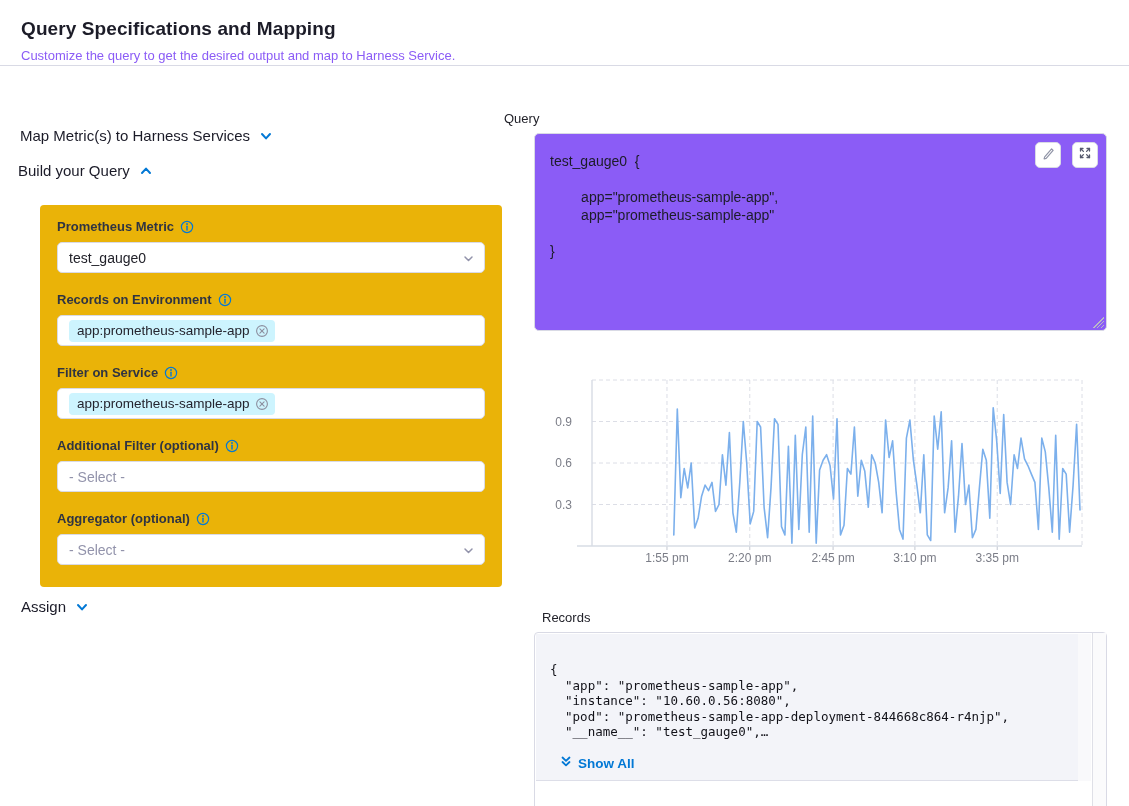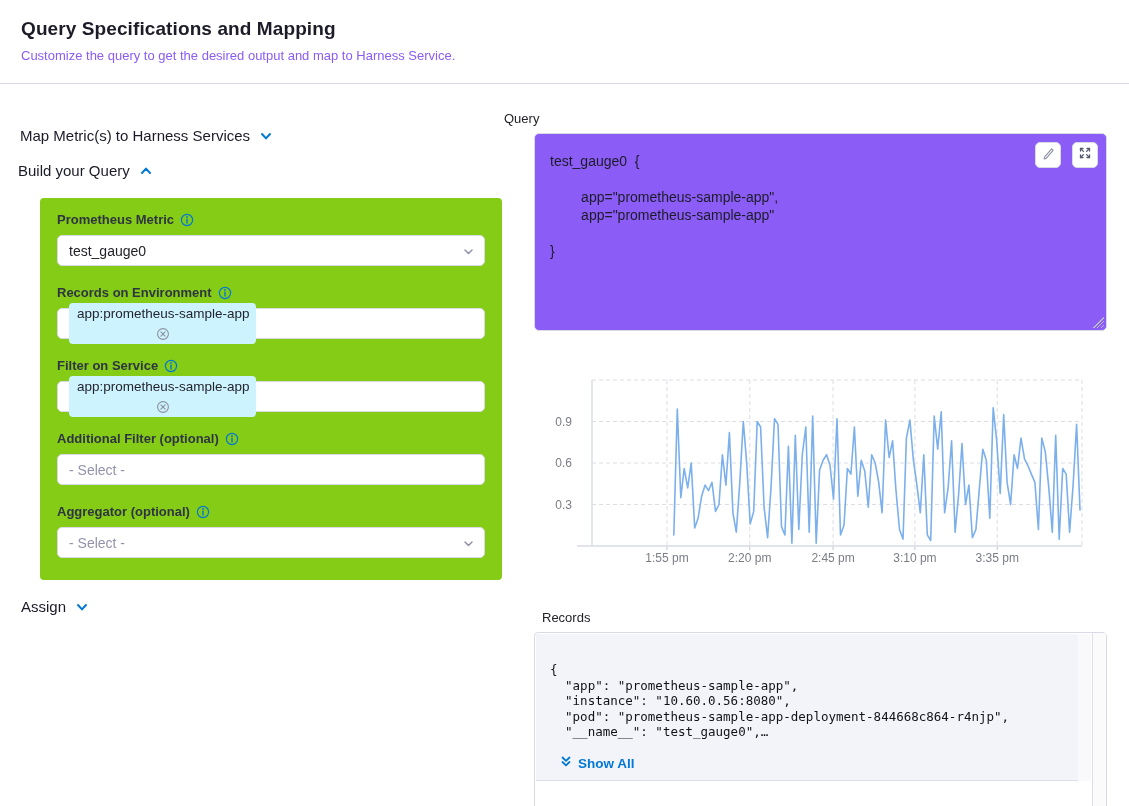--- a/index.html
+++ b/index.html
@@ -1,50 +1,50 @@
 <!DOCTYPE html>
 <html><head>
 <meta charset="utf-8">
 <style>
   * { margin:0; padding:0; box-sizing:border-box; }
   html,body { width:1129px; height:806px; overflow:hidden; background:#ffffff;
               font-family:"Liberation Sans", sans-serif; }
   body { position:relative; }
 
   
-  .page-header { position:absolute; left:0; top:0; width:1129px; height:84px;
+  .page-header { position:absolute; left:0; top:0; width:1129px; height:66px;
                  border-bottom:1px solid #d9dae5; background:#fff; }
   .page-title { position:absolute; left:21px; top:18px; font-size:19px; font-weight:700;
                 color:#1c1c28; letter-spacing:.1px; }
   .page-subtitle { position:absolute; left:21px; top:48px; font-size:13px; color:#8b5cf6;text-align:center; }
 
   
   .section-header { position:absolute; display:flex; align-items:center; gap:9px;
                     font-size:15px; font-weight:400; color:#1b1b28; cursor:pointer; }
   .sh-map    { left:20px; top:127px; }
   .sh-build  { left:18px; top:162px; }
   .sh-assign { left:21px; top:598px; }
   .chev { display:inline-block; width:14px; height:14px; }
 
   
-  .form-panel { position:absolute; left:40px; top:198px; width:462px; height:382px;
-                background:#84cc16; border-radius:4px; padding:14px 17px; }
+  .form-panel { position:absolute; left:40px; top:205px; width:462px; height:382px;
+                background:#eab308; border-radius:4px; padding:14px 17px; }
   .field-label { display:flex; align-items:center; gap:6px; font-size:13px; font-weight:600;
                  color:#2f3442; margin-bottom:8px; }
   .info-badge { display:inline-flex; width:14px; height:14px; }
   .control { position:relative; width:428px; height:31px; background:#fff;
              border:1px solid #d9dae5; border-radius:5px; display:flex; align-items:center;
              padding:0 40px 0 11px; font-size:14px; color:#22222a; margin-bottom:19px;
              cursor:pointer; }
   .control.no-caret { padding-right:11px; }
   .control .placeholder { color:#9293ab; }
   .caret { position:absolute; right:9px; top:9px; width:13px; height:13px; }
   .chip { display:inline-flex; align-items:center; gap:5px; background:#cdf4fe;
           border-radius:4px; padding:3px 6px 3px 8px; font-size:13.5px; color:#24242e;
-          line-height:16px;flex-direction:column; }
+          line-height:16px; }
   .chip-close { display:inline-flex; width:14px; height:14px; cursor:pointer; }
 
   
   .panel-label { position:absolute; font-size:13px; color:#22222a; }
   .lbl-query   { left:504px; top:111px; }
   .lbl-records { left:534px; top:610px;margin-left:8px; }
 
   .query-box { position:absolute; left:534px; top:133px; width:573px; height:198px;
                background:#8b5cf6; border:1px solid #d9dae5; border-radius:5px; }
   .query-text { position:absolute; left:15px; top:18px; font-family:"Liberation Sans",sans-serif;

